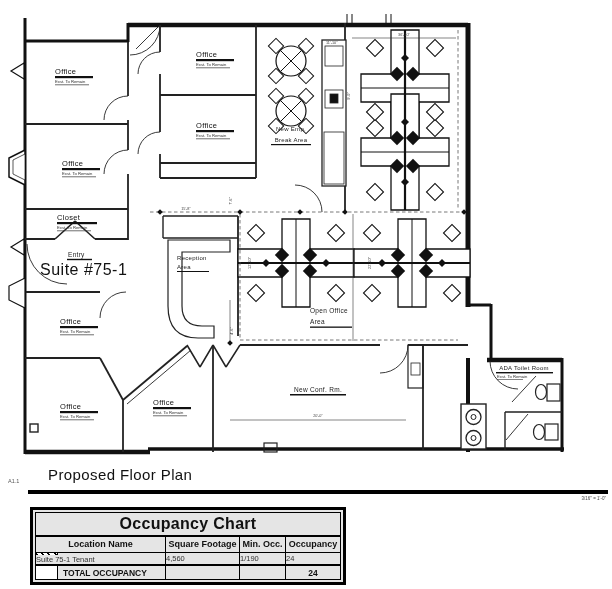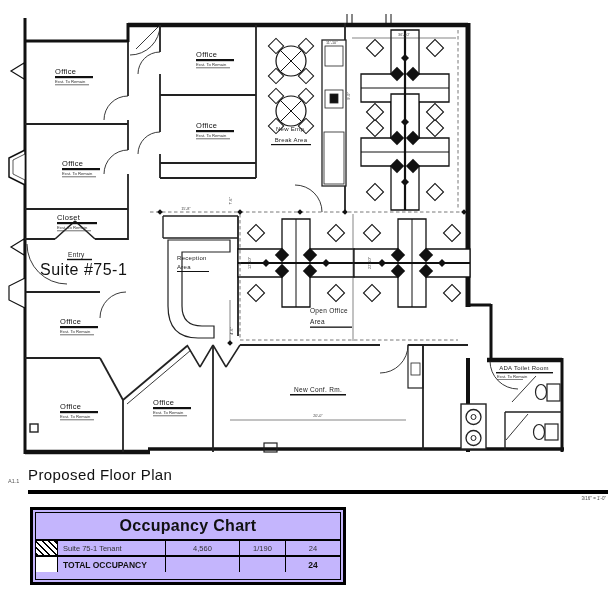--- a/index.html
+++ b/index.html
@@ -10,36 +10,36 @@
   .rs{font-size:4.2px;fill:#333;}
   .rm{font-size:6px;fill:#222;letter-spacing:.3px;}
   .rm2{font-size:6.5px;fill:#222;letter-spacing:.3px;}
   .big{font-size:16px;fill:#111;letter-spacing:.5px;}
   .dim{font-size:3.8px;fill:#444;}
   .ul{fill:#111;}
   .uls{fill:#333;}
   
   .titleblock{position:absolute;left:0;top:466px;width:612px;height:40px;}
   .sheetref{position:absolute;left:8px;top:12px;font-size:5.5px;color:#555;}
-  .dtitle{position:absolute;left:28px;top:0px;font-size:15px;color:#111;letter-spacing:.4px;}
+  .dtitle{position:absolute;left:48px;top:0px;font-size:15px;color:#111;letter-spacing:.4px;}
   .trule{position:absolute;left:28px;top:24px;width:580px;height:3.5px;background:#000;}
   .tscale{position:absolute;right:6px;top:30px;font-size:4.5px;color:#444;}
   
   .chart-outer{position:absolute;left:30px;top:507px;width:316px;height:78px;
-               border:3px solid #000;box-sizing:border-box;padding:2px;background:#c4b5fd;}
+               border:3px solid #000;box-sizing:border-box;padding:2px;background:#e5e5e5;}
   .chart-inner{border:1.5px solid #000;box-sizing:border-box;height:100%;display:flex;flex-direction:column;}
   .c-title{height:26px;border-bottom:2px solid #000;display:flex;align-items:center;justify-content:center;
            font-size:16px;font-weight:bold;letter-spacing:.3px;}
   .c-head{height:18px;border-bottom:1.5px solid #000;display:grid;grid-template-columns:130px 74px 46px 1fr;}
   .c-head div{display:flex;align-items:center;justify-content:center;font-size:9px;font-weight:bold;
               border-right:1.5px solid #000;}
   .c-head div:last-child{border-right:none;}
   .c-row{height:14px;display:grid;grid-template-columns:130px 74px 46px 1fr;border-bottom:1px solid #000;}
-  .c-row>div{display:flex;align-items:center;justify-content:center;font-size:7.5px;color:#333;
-             border-right:1.5px solid #000;}
+  .c-row>div{display:flex;align-items:flex-start;justify-content:center;font-size:7.5px;color:#333;
+             border-right:1.5px solid #000;flex-direction:column;}
   .c-row>div:last-child{border-right:none;}
   .c-loc{justify-content:flex-start !important;}
   .swatch{width:22px;height:100%;border-right:1px solid #000;box-sizing:border-box;margin-right:5px;
           background:repeating-linear-gradient(45deg,#000 0 1.6px,#fff 1.6px 4.5px);}
   .swatch.empty{background:#fff;}
   .c-total{height:15px;display:grid;grid-template-columns:130px 74px 46px 1fr;border-top:1px solid #000;}
   .c-total>div{display:flex;align-items:center;font-size:8.5px;font-weight:bold;border-right:1.5px solid #000;}
   .c-total>div{justify-content:center;}
   .c-total>div:first-child{justify-content:flex-start;}
   .c-total>div:last-child{border-right:none;}
@@ -300,20 +300,26 @@
   <span class="sheetref">A1.1</span>
   <span class="dtitle">Proposed Floor Plan</span>
   <div class="trule"></div>
   <span class="tscale">3/16" = 1'-0"</span>
 </div>
 
 
 <div class="chart-outer">
   <div class="chart-inner">
     <div class="c-title">Occupancy Chart</div>
+    <div class="c-head">
+      <div>Location Name</div>
+      <div>Square Footage</div>
+      <div>Min. Occ.</div>
+      <div>Occupancy</div>
+    </div>
     <div class="c-row">
       <div class="c-loc">
         <span class="swatch"></span>
         <span>Suite 75-1 Tenant</span>
       </div>
       <div>4,560</div>
       <div>1/190</div>
       <div>24</div>
     </div>
     <div class="c-total">

